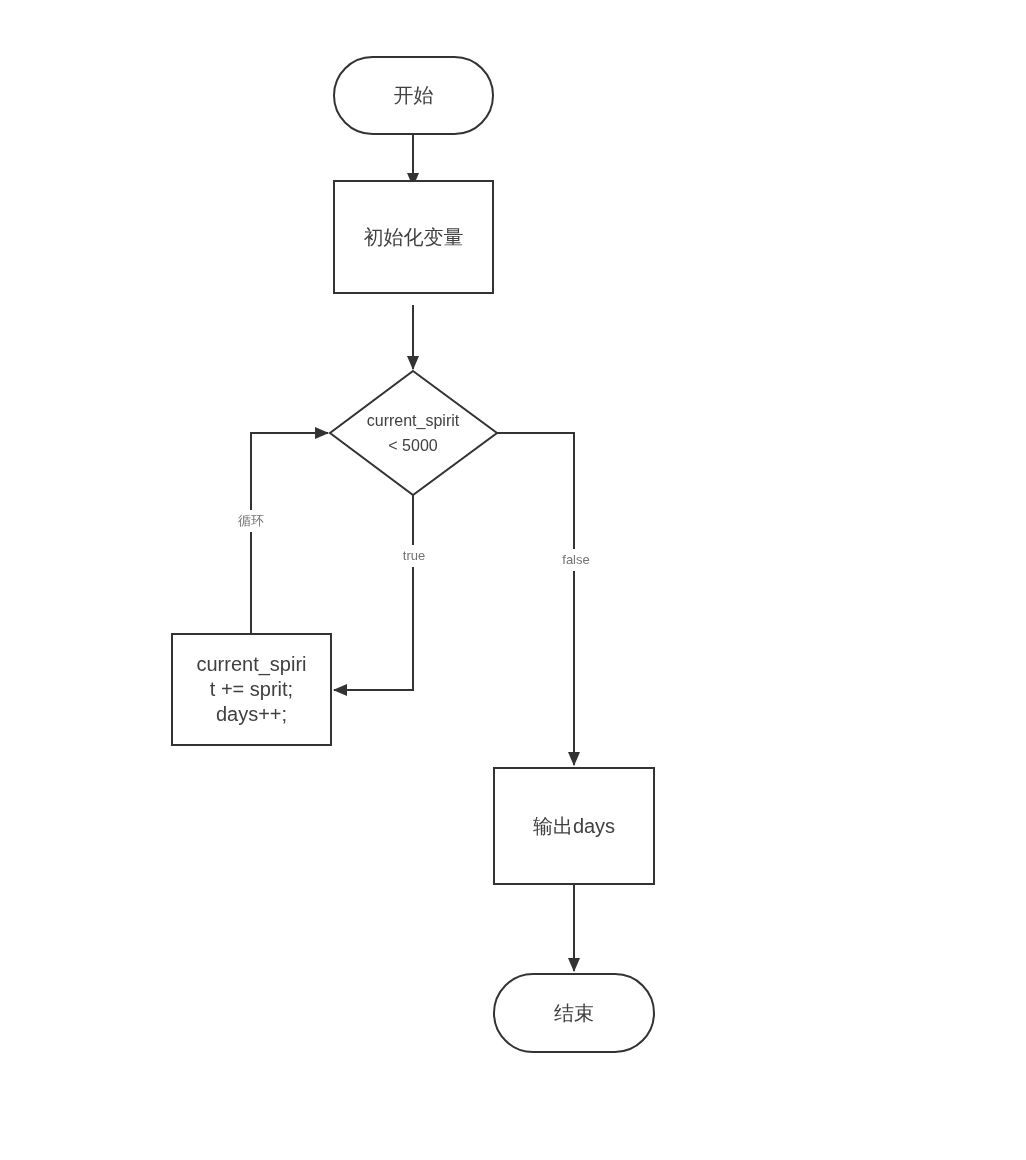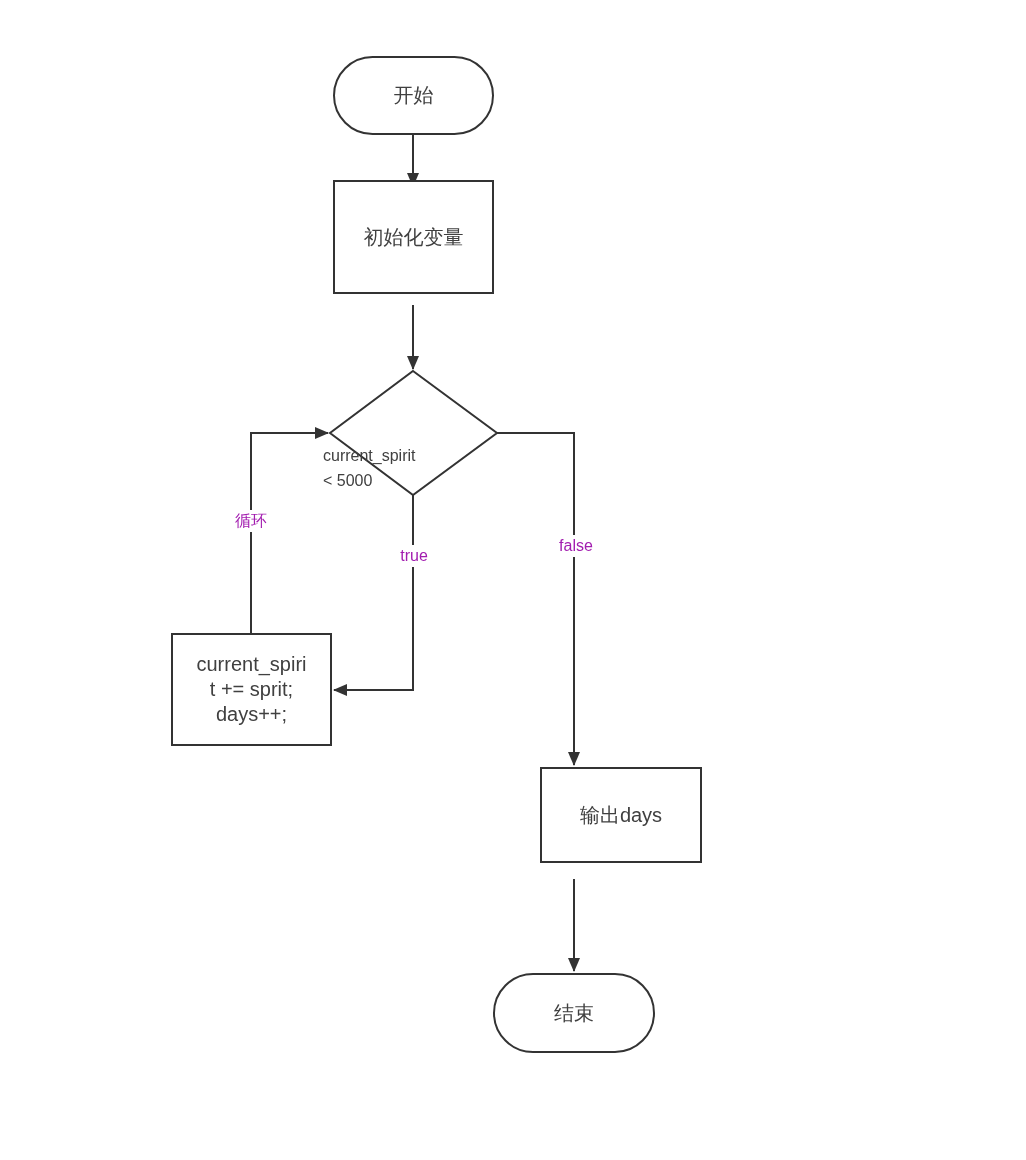--- a/index.html
+++ b/index.html
@@ -48,48 +48,48 @@
     left: 333px; top: 56px; width: 161px; height: 79px;
     border-radius: 40px;
   }
   .node.init {
     left: 333px; top: 180px; width: 161px; height: 114px;
   }
   .node.loop-body {
     left: 171px; top: 633px; width: 161px; height: 113px;
   }
   .node.output {
-    left: 493px; top: 767px; width: 162px; height: 96px; margin-left: 47px;
+    left: 493px; top: 767px; width: 162px; height: 118px;
   }
   .node.end {
     left: 493px; top: 973px; width: 162px; height: 80px;
     border-radius: 40px;
   }
   .decision-text {
     position: absolute;
     left: 323px; top: 408px; width: 180px;
     color: #404040;
     font-size: 16px;
     line-height: 25px;
+    text-align: center;
     white-space: pre-line;
-    margin-top: 35px;
   }
   .edge-label {
     position: absolute;
     transform: translate(-50%, -50%);
     background: #ffffff;
     padding: 1px 5px;
-    color: #a21caf;
-    font-size: 16px;
+    color: #737373;
+    font-size: 13px;
     line-height: 20px;
     white-space: nowrap;
   }
   .edge-label.loop  { left: 251px; top: 521px; }
   .edge-label.true  { left: 414px; top: 556px; }
-  .edge-label.false { left: 576px; top: 546px; }
+  .edge-label.false { left: 576px; top: 560px; }
 </style>
 </head>
 <body>
 
 <div class="canvas">
 
   <svg class="edges" width="1026" height="1160" viewBox="0 0 1026 1160">
     <defs>
       <marker id="arrow" markerUnits="userSpaceOnUse" markerWidth="16" markerHeight="14" viewBox="0 0 16 14" refX="14" refY="7" orient="auto">
         <path d="M1,1 L15,7 L1,13 Z" fill="#333333"></path>

